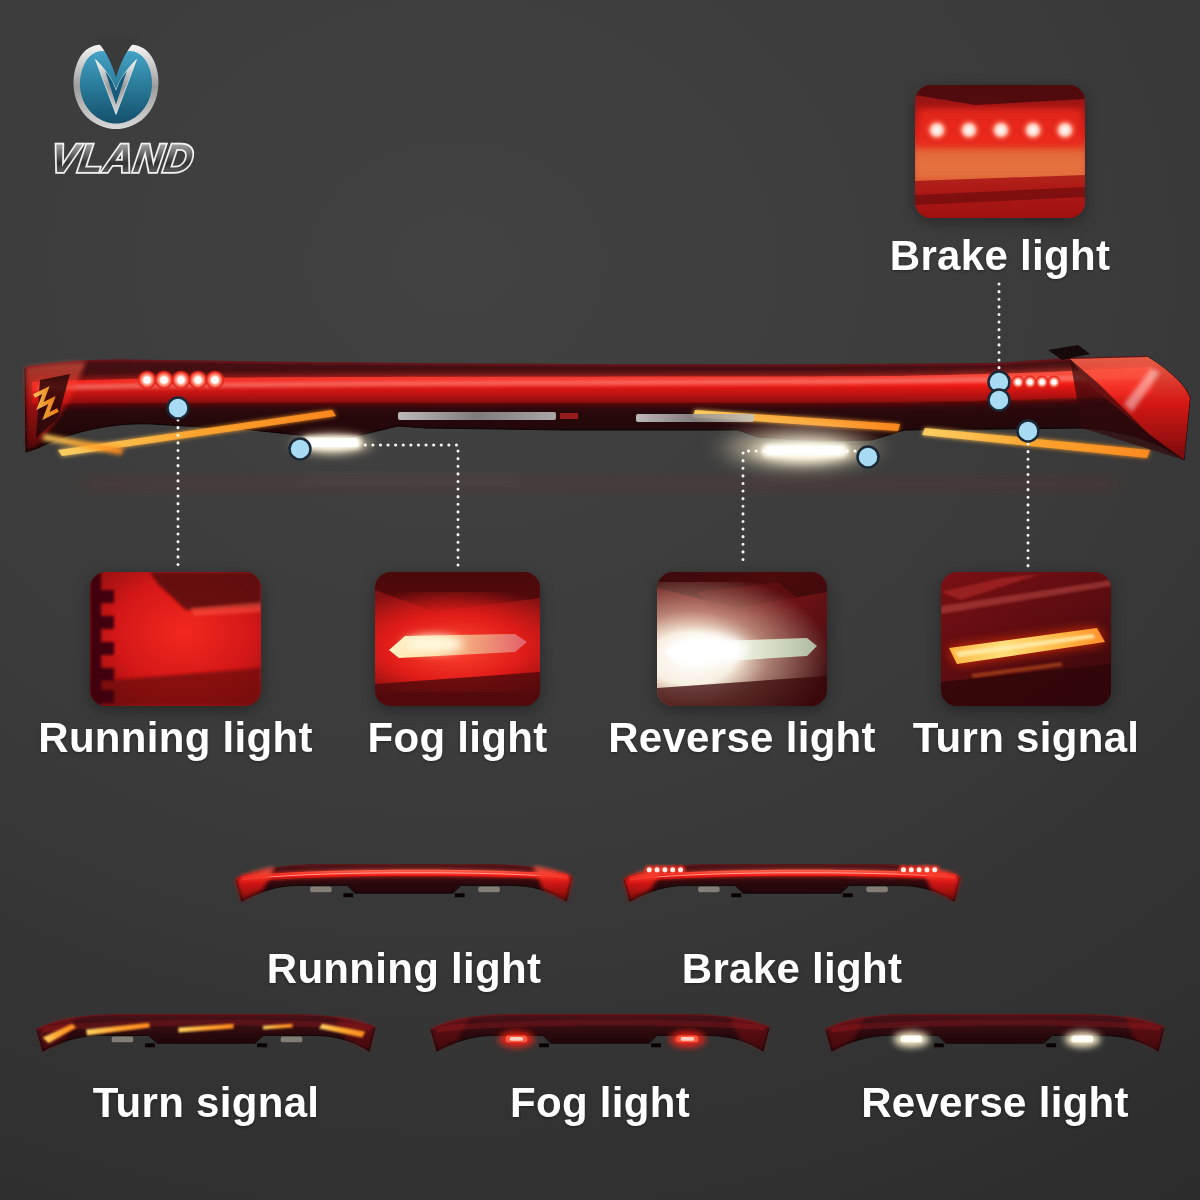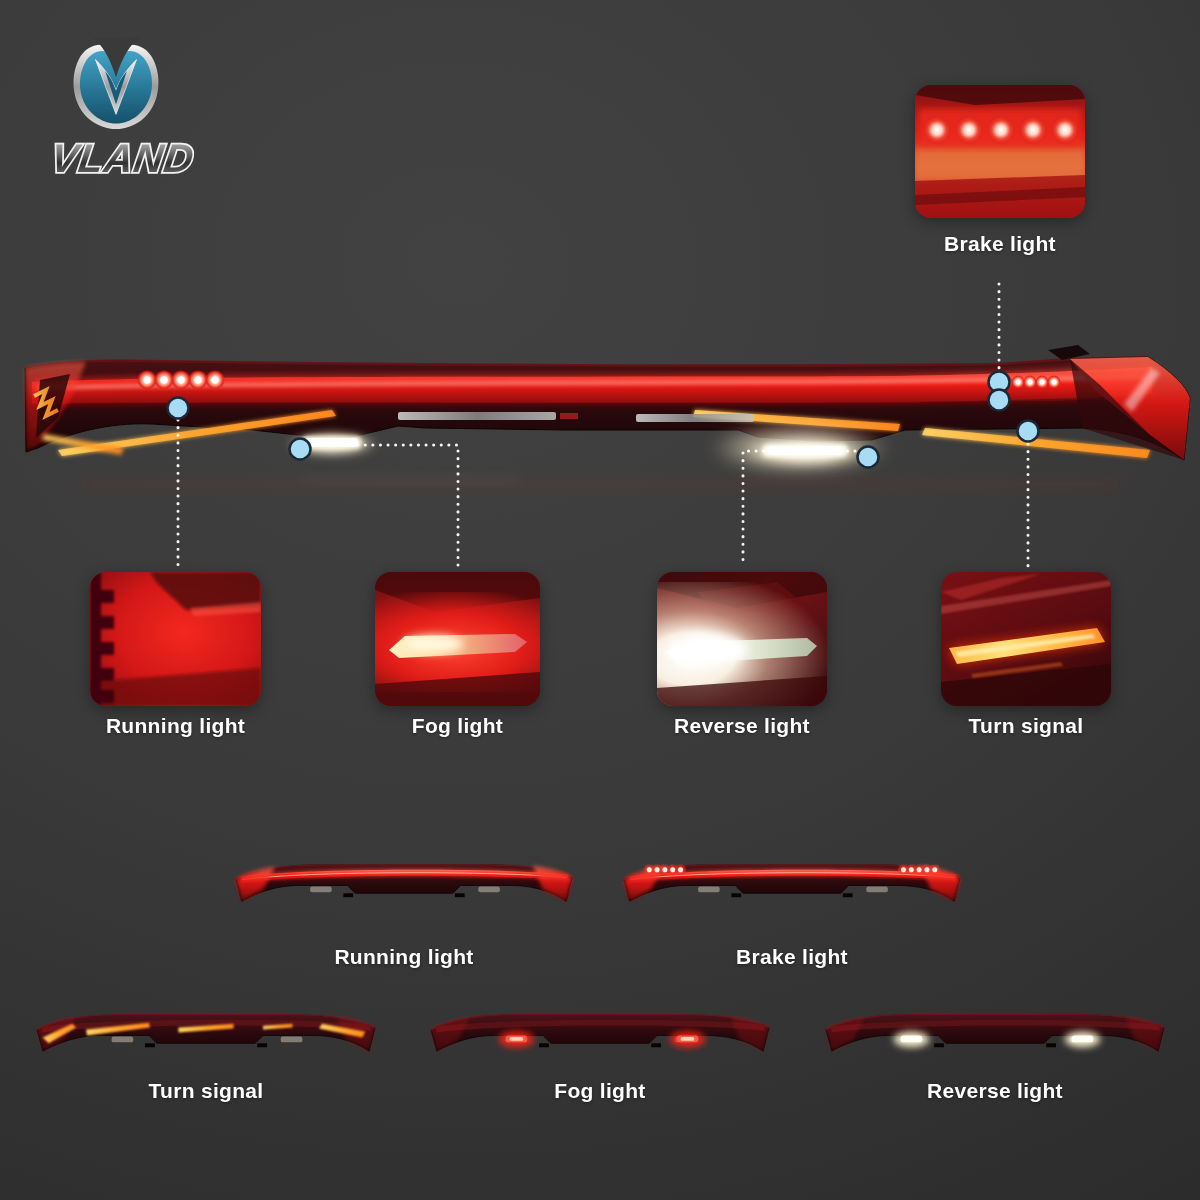--- a/index.html
+++ b/index.html
@@ -3,21 +3,21 @@
 <meta charset="utf-8">
 <style>
   html,body{margin:0;padding:0;background:#1c1c1c;}
   .stage{
     position:relative;width:1200px;height:1200px;overflow:hidden;
     background:radial-gradient(150% 125% at 38% 22%, #424242 0%, #3a3a3a 38%, #2c2c2c 74%, #242424 100%);
     font-family:"Liberation Sans", sans-serif;
   }
   .abs{position:absolute;}
   .label{
-    font-weight:700;font-size:21px;line-height:1.15;color:#fff;
+    font-weight:700;font-size:42px;line-height:1.15;color:#fff;
     text-align:center;letter-spacing:.3px;
     text-shadow:0 1px 3px rgba(0,0,0,.4);
     white-space:nowrap;
   }
   .callout-card{position:absolute;}
   .thumb{border-radius:16px;overflow:hidden;display:block;box-shadow:0 4px 14px rgba(0,0,0,.35);}
   .thumb svg{display:block;}
   .card-label{position:absolute;left:50%;transform:translateX(-50%);}
   .gallery-item{position:absolute;display:flex;flex-direction:column;align-items:center;}
   .gallery-item svg{display:block;}

